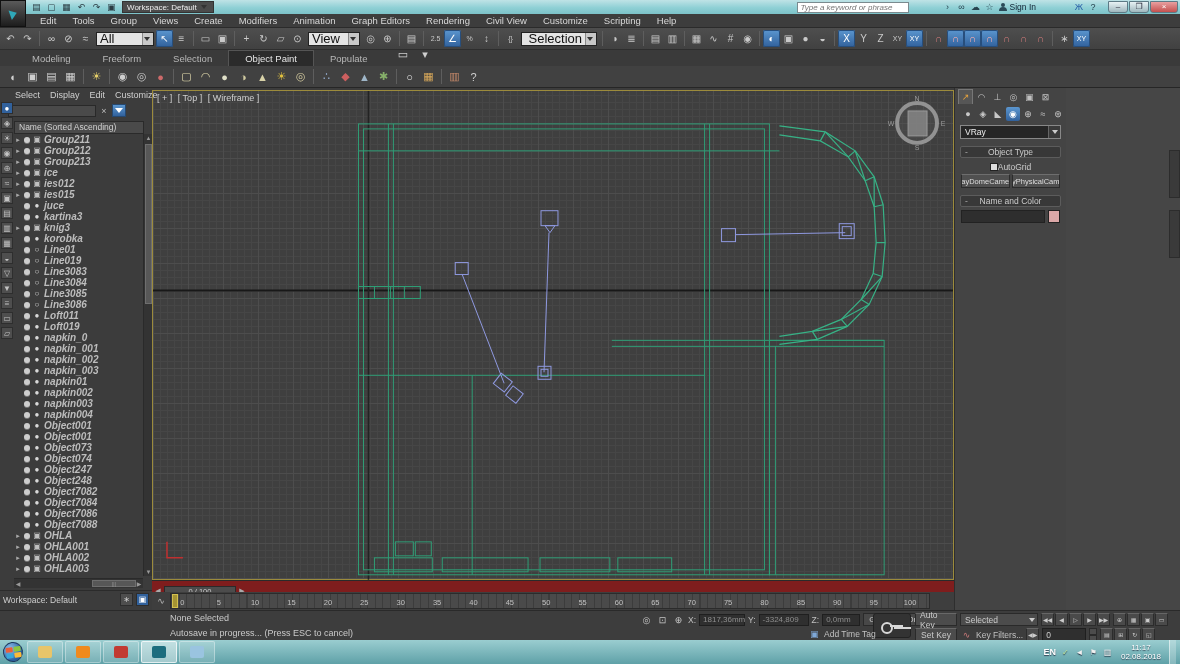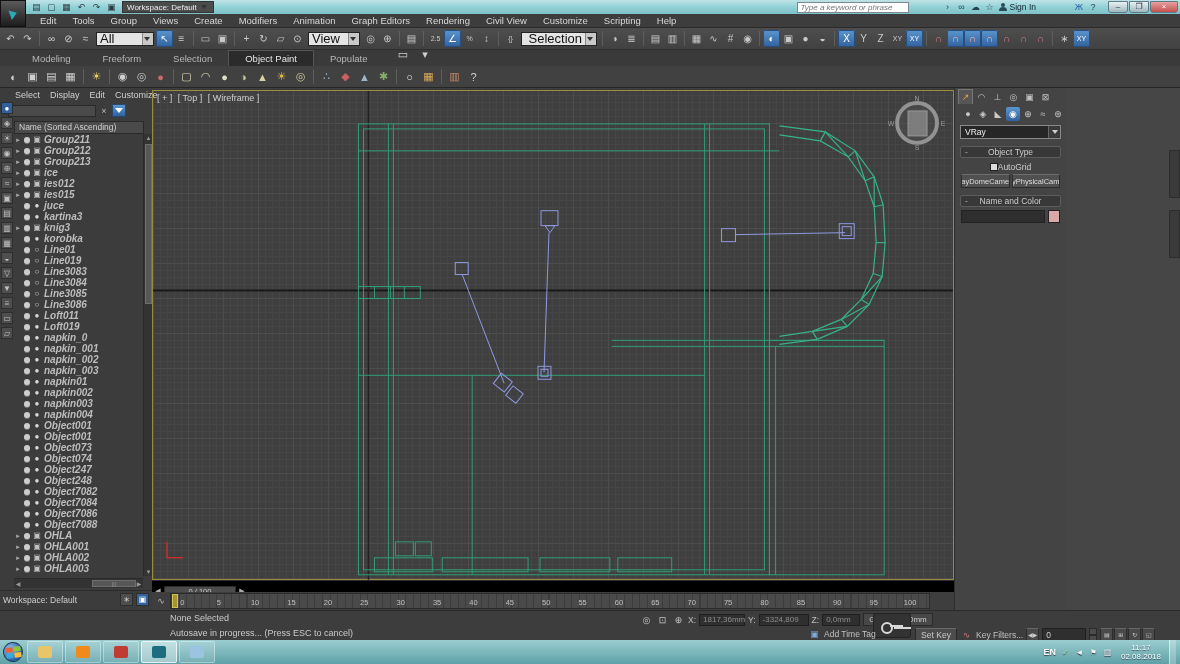--- a/index.html
+++ b/index.html
@@ -112,21 +112,21 @@
   .autogrid-row .lbl{font-size:8.5px;color:#ccc;}
   .btn-row{display:flex;gap:2px;padding:0 1px;}
   .cp-btn{flex:1;height:14px;background:#505050;border:1px solid #2c2c2c;border-top-color:#6e6e6e;color:#ddd;font-size:7.5px;overflow:hidden;white-space:nowrap;display:flex;align-items:center;justify-content:center;}
   .nc-row{display:flex;gap:3px;padding:3px 1px 0;}
   .nc-field{flex:1;height:13px;background:#2e2e2e;border:1px solid #222;}
   .nc-swatch{width:12px;height:13px;background:#dba8a8;border:1px solid #222;}
   .right-fill{position:absolute;top:88px;left:1066px;right:0;height:522px;background:#464646;}
   .edge-tab{position:absolute;right:0;width:11px;background:#3a3a3a;border:1px solid #2c2c2c;}
 
   
-  .trackbar{position:absolute;top:580px;left:152px;width:802px;height:20px;background:#000000;border-top:1px solid #2a2a2a;display:flex;align-items:center;}
+  .trackbar{position:absolute;top:580px;left:152px;width:802px;height:20px;background:#7f1d1d;border-top:1px solid #2a2a2a;display:flex;align-items:center;}
   .tr-arr{width:12px;font-size:7px;color:#aaa;text-align:center;}
   .tr-range{width:72px;height:10px;background:#4c4c4c;border:1px solid #2a2a2a;color:#ccc;font-size:7.5px;text-align:center;line-height:9px;}
   .timeline{position:absolute;top:592px;left:152px;width:802px;height:18px;background:#3e3e3e;display:flex;align-items:center;}
   .tl-btn{width:18px;height:16px;display:flex;align-items:center;justify-content:center;color:#bbb;font-size:9px;}
   .tl-ruler{position:relative;height:16px;flex:1;margin-right:24px;background:#4a4a4a;border:1px solid #2b2b2b;background-image:repeating-linear-gradient(90deg,#3c3c3c 0 1px,transparent 1px 7.55px);}
   .tick-label{position:absolute;bottom:1px;transform:translateX(-50%);font-size:7.5px;color:#c0c0c0;}
   .tl-marker{position:absolute;top:0;bottom:0;left:1px;width:6px;background:#a59433;border:1px solid #d2c050;}
 
   
   .statusbar{position:absolute;top:610px;left:0;right:0;height:30px;background:#3d3d3d;border-top:1px solid #2a2a2a;}
@@ -828,20 +828,40 @@
     <span class="sb-field" style="width:46px;">1817,36mm</span>
     <span class="sb-lbl">Y:</span>
     <span class="sb-field" style="width:50px;">-3324,809</span>
     <span class="sb-lbl">Z:</span>
     <span class="sb-field" style="width:38px;">0,0mm</span>
     <span class="grid-box">Grid = 100,0mm</span>
   </div>
   <div class="key-btn">
       <span class="key-shape"></span>
     </div>
+  <div class="sb-cluster" style="left:915px;top:2px;">
+    <span class="sb-btn" style="width:42px;">Auto Key</span>
+    <span class="sb-dd">
+      <span>Selected</span>
+      <i class="dd-car"></i>
+    </span>
+    <span class="sb-cluster" style="position:static;gap:1px;">
+        <span class="pb-icon">◀◀</span>
+        <span class="pb-icon">◀</span>
+        <span class="pb-icon">▷</span>
+        <span class="pb-icon">▶</span>
+        <span class="pb-icon">▶▶</span>
+      </span>
+    <span class="sb-cluster" style="position:static;gap:1px;">
+        <span class="pb-icon">⊕</span>
+        <span class="pb-icon">▦</span>
+        <span class="pb-icon active">▣</span>
+        <span class="pb-icon">▭</span>
+      </span>
+  </div>
   <div class="sb-cluster" style="left:808px;top:16px;">
     <span class="sb-cluster" style="position:static;">
         <span class="sb-icon" style="color: rgb(126, 168, 216);">▣</span>
       </span>
     <span class="sb-lbl">Add Time Tag</span>
   </div>
   <div class="sb-cluster" style="left:915px;top:17px;">
     <span class="sb-btn" style="width:42px;">Set Key</span>
     <span class="sb-cluster" style="position:static;">
         <span class="sb-icon" style="color: rgb(204, 122, 122);">∿</span>

